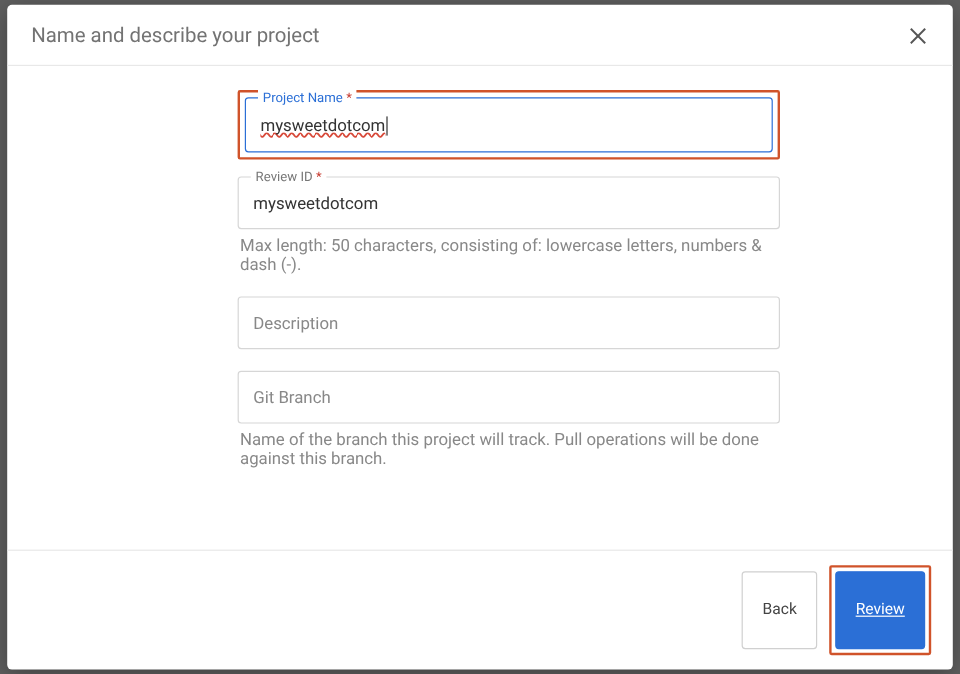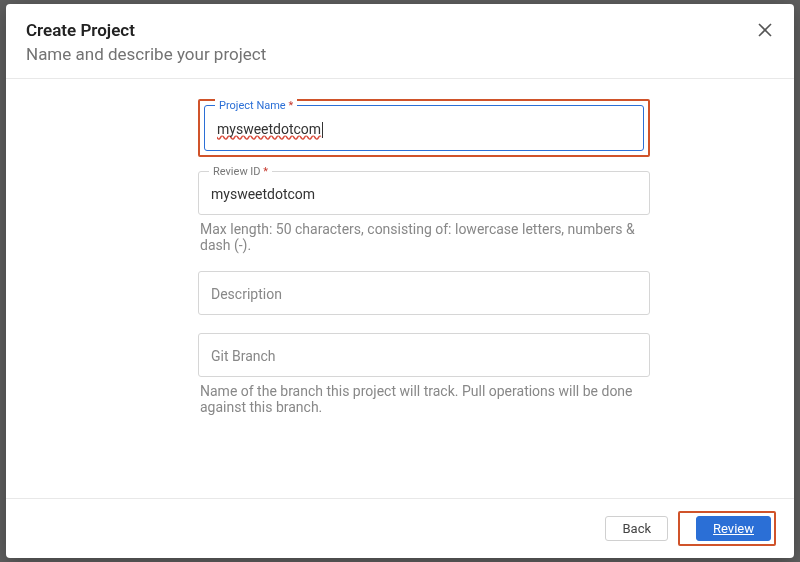--- a/index.html
+++ b/index.html
@@ -131,25 +131,24 @@
     .modal-footer {
       border-top: 1px solid #e8e8e8;
       padding: 12px 18px;
       display: flex;
       justify-content: flex-end;
       gap: 10px;
       align-items: center;
     }
     .btn {
       font-size: 13px;
-      padding: 4px 16px;
+      padding: 24px 16px;
       border-radius: 3px;
       cursor: pointer;
       font-family: inherit;
-      margin-left: 13px;
     }
     .btn-secondary {
       background: #fff;
       border: 1px solid #d0d0d0;
       color: #444;
     }
     .btn-primary {
       background: #2b6fd6;
       border: 1px solid #2b6fd6;
       color: #fff;
@@ -160,21 +159,20 @@
       border-radius: 2px;
       padding: 3px;
       display: inline-block;
     }
   </style>
 </head>
 <body>
 
 <div class="modal">
   <div class="modal-header">
-    <div class="modal-title">Create Project</div>
     <div class="modal-subtitle">Name and describe your project</div>
     <button class="close-btn">
       <span>
         <svg viewBox="0 0 14 14" stroke="currentColor" stroke-width="1.6" fill="none">
           <line x1="1" y1="1" x2="13" y2="13"></line>
             <line x1="13" y1="1" x2="1" y2="13"></line>
         </svg>
       </span>
     </button>
   </div>

